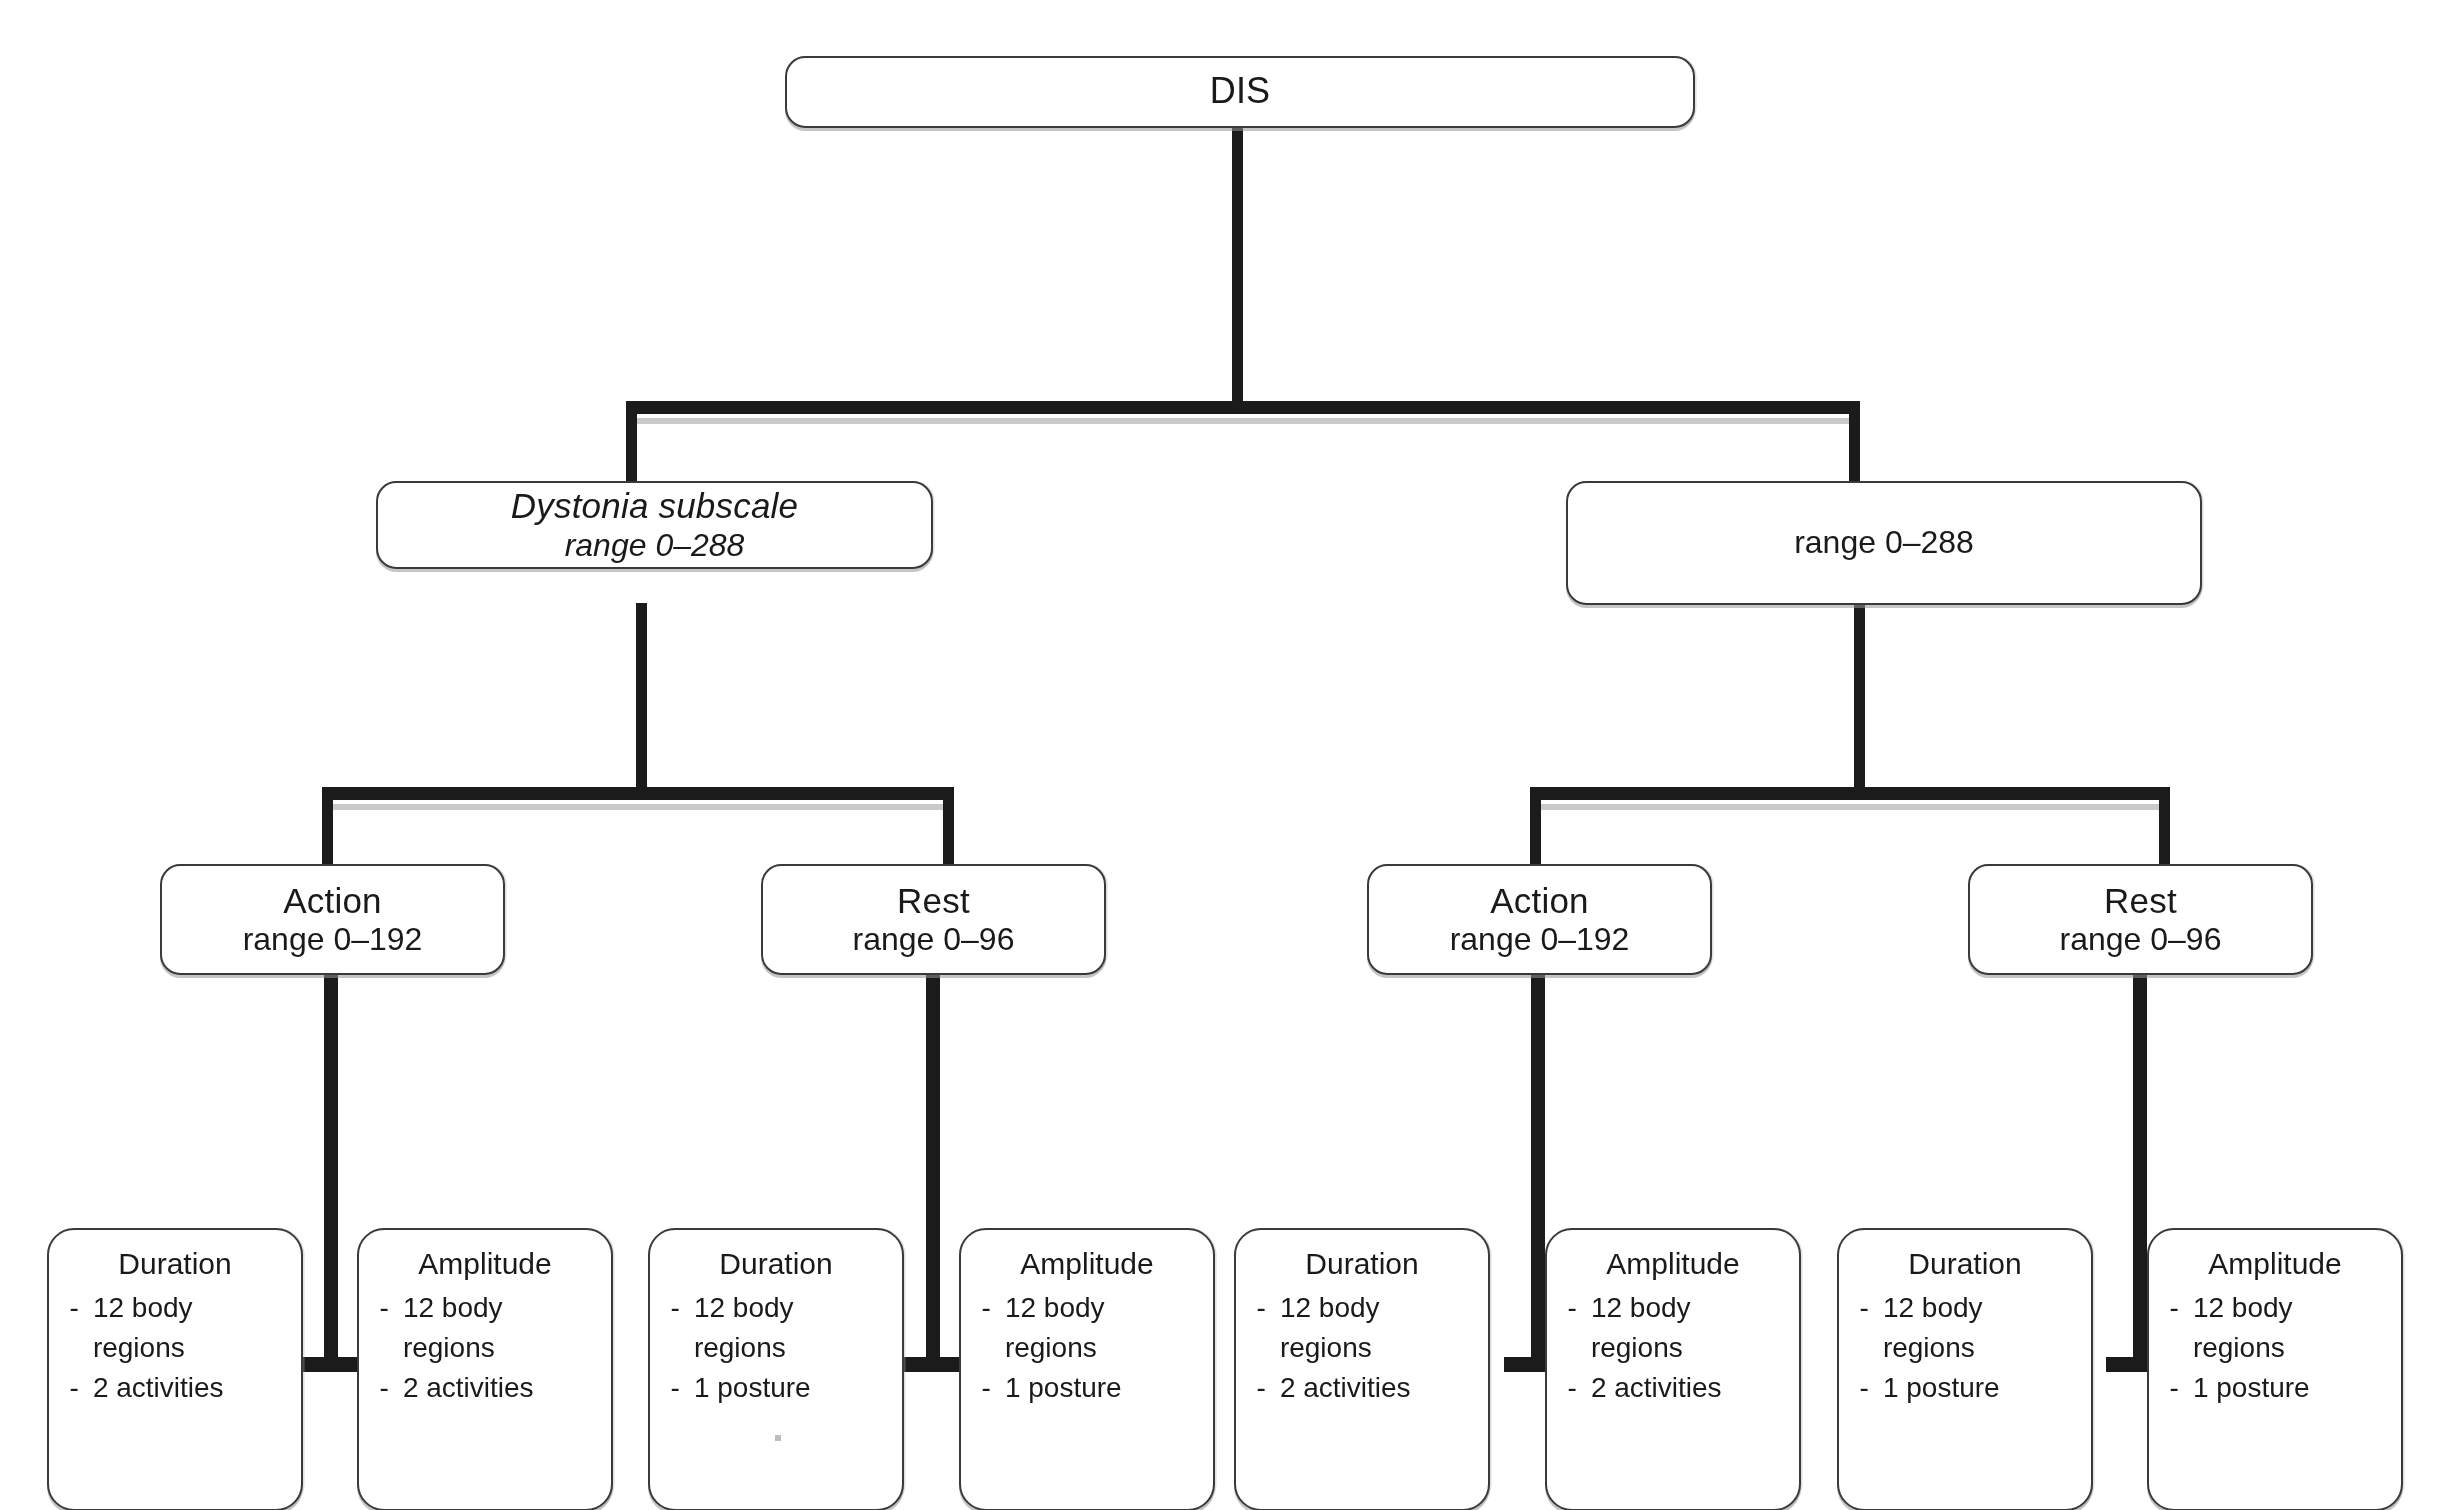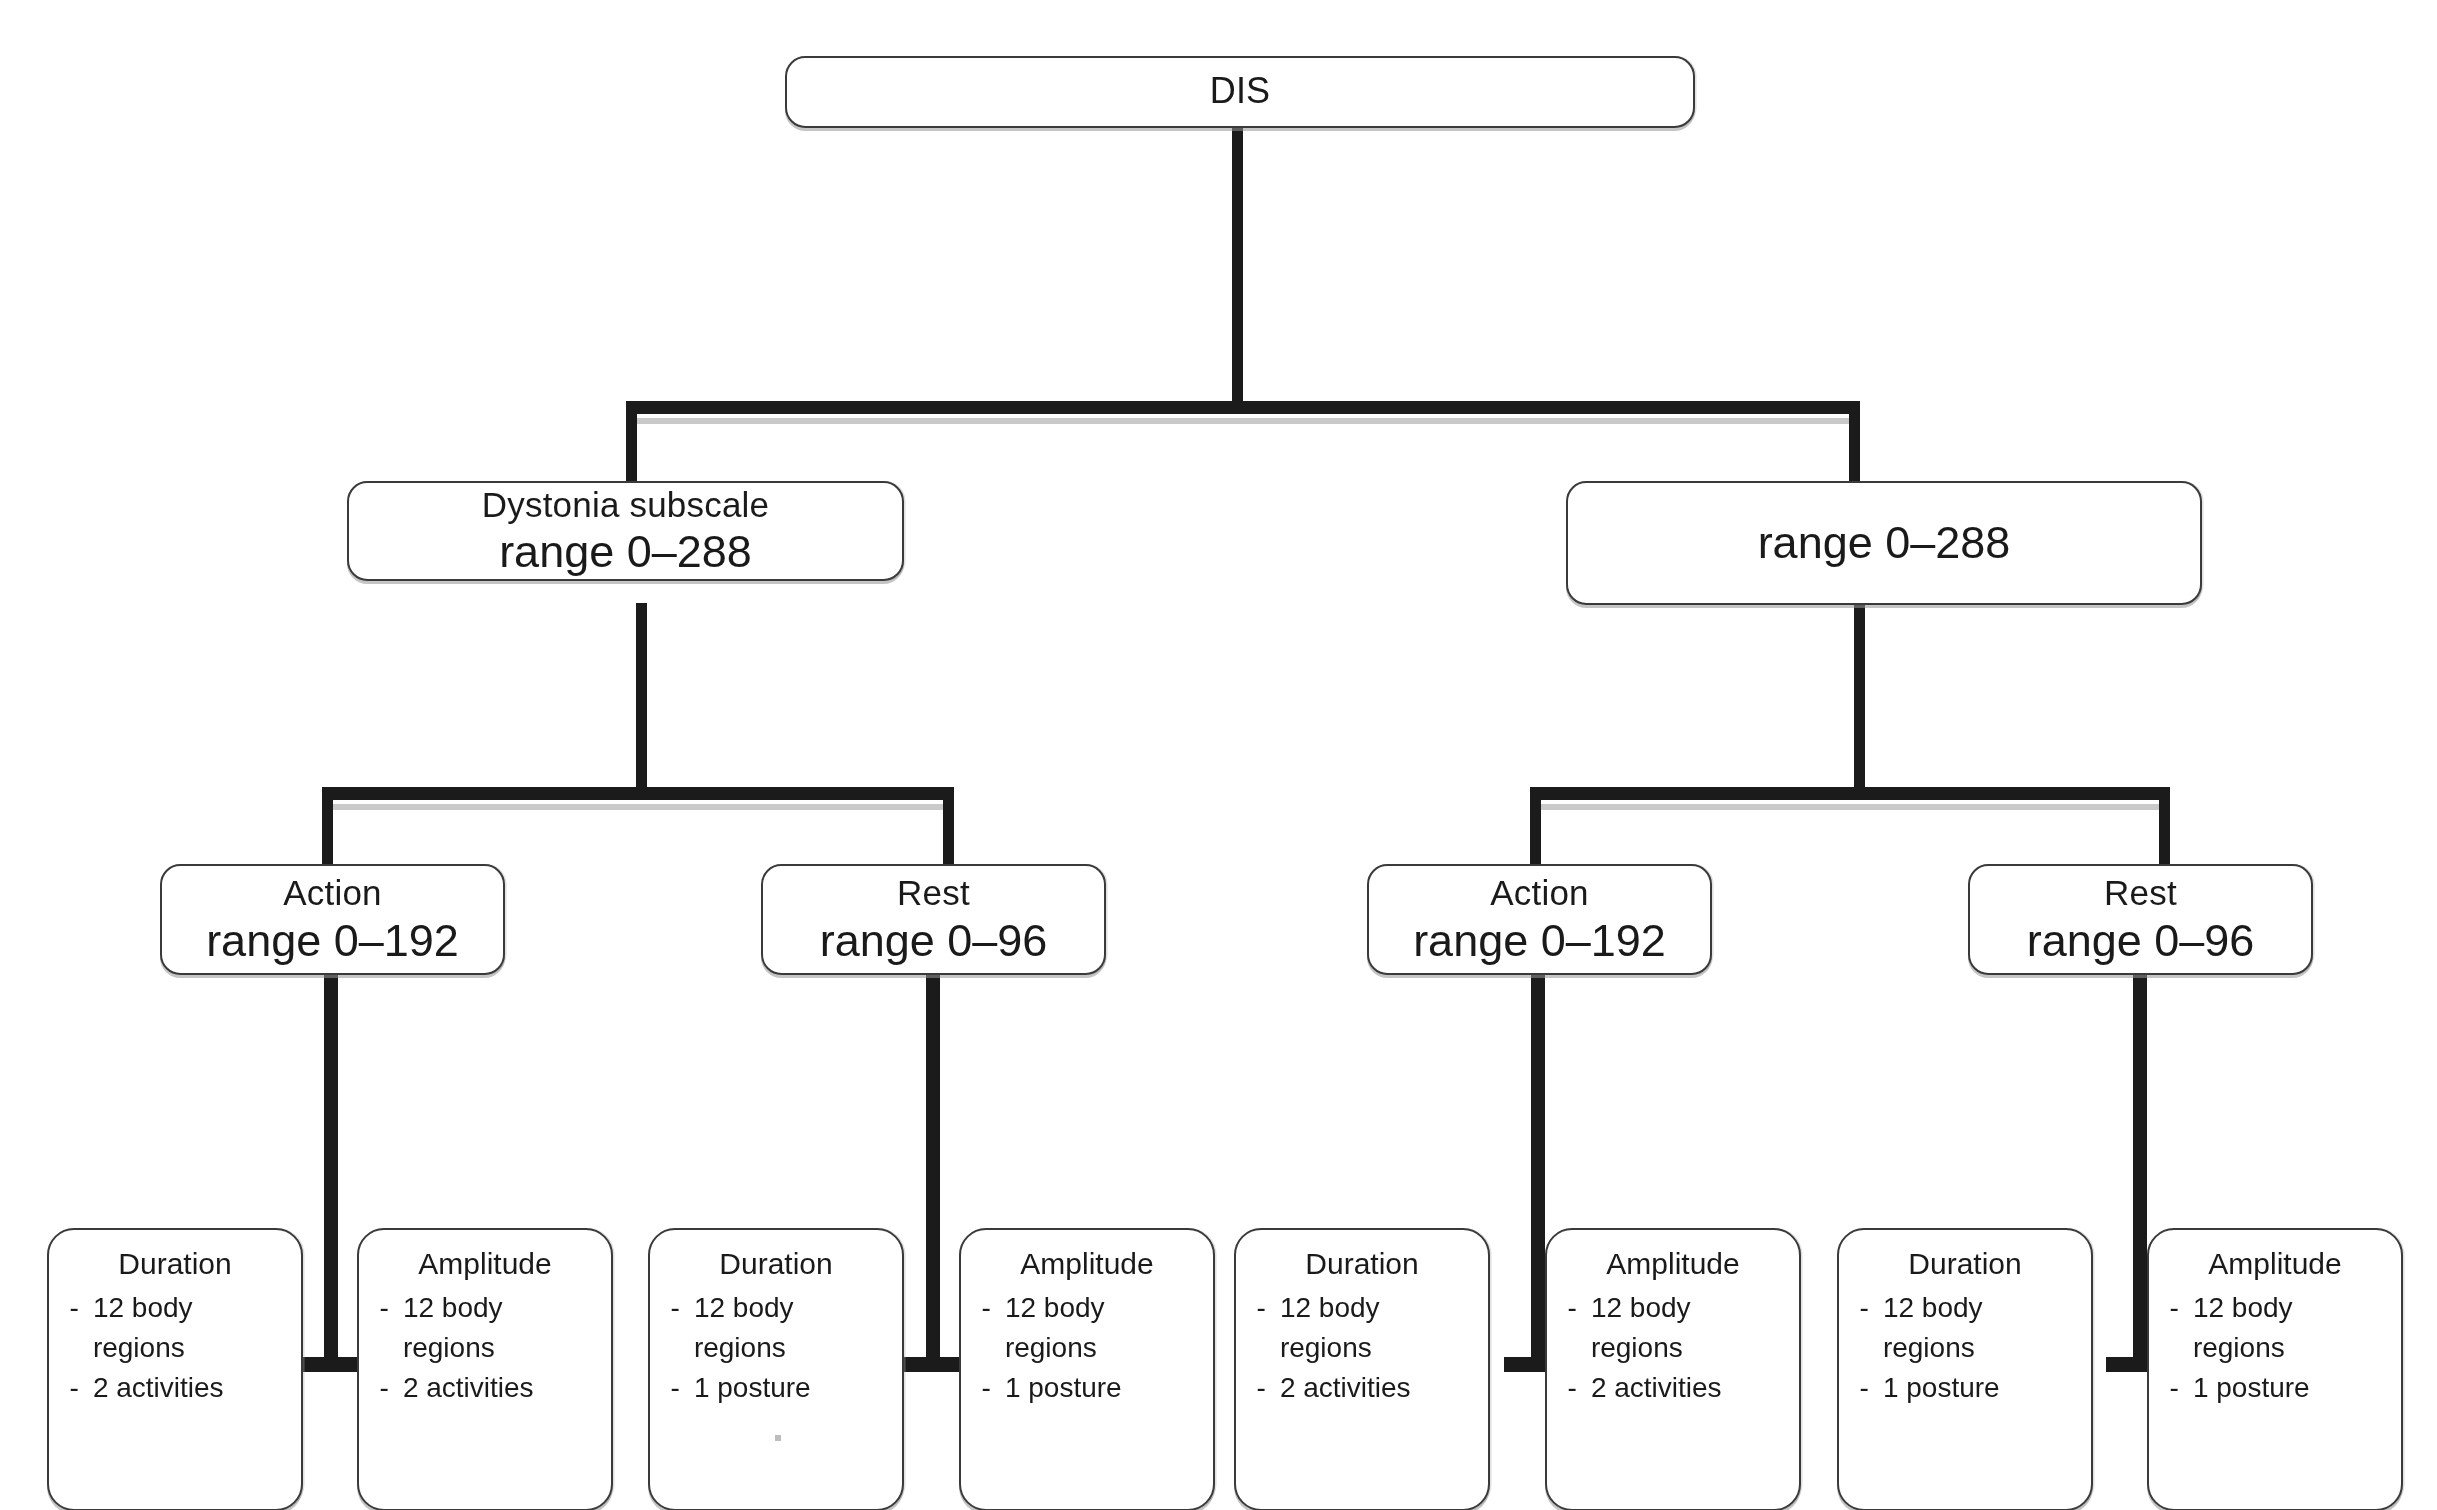--- a/index.html
+++ b/index.html
@@ -67,40 +67,41 @@
     padding-top: 17.3px;
   }
 
   .node-title {
     font-size: 35px;
     line-height: 1.18;
     letter-spacing: 0.2px;
     white-space: nowrap;
   }
   .node-sub {
-    font-size: 45px;
+    font-size: 32px;
     line-height: 1.18;
     white-space: nowrap;
   }
 
   
   #node-root {
     left: 785px;
     top: 23.5px;
     width: 910px;
     height: 72px;
   }
   #node-root .node-title { font-size: 36px; }
 
   
   #node-dystonia {
-    left: 347px;
+    left: 376px;
     top: 449px;
     width: 557px;
-    height: 100px;
+    height: 88px;
+    font-style: italic;
   }
   #node-choreo {
     left: 1566px;
     top: 449px;
     width: 636px;
     height: 124px;
   }
 
   
   #node-dys-action { left: 160px;  top: 832px; width: 345px; height: 111px; }

